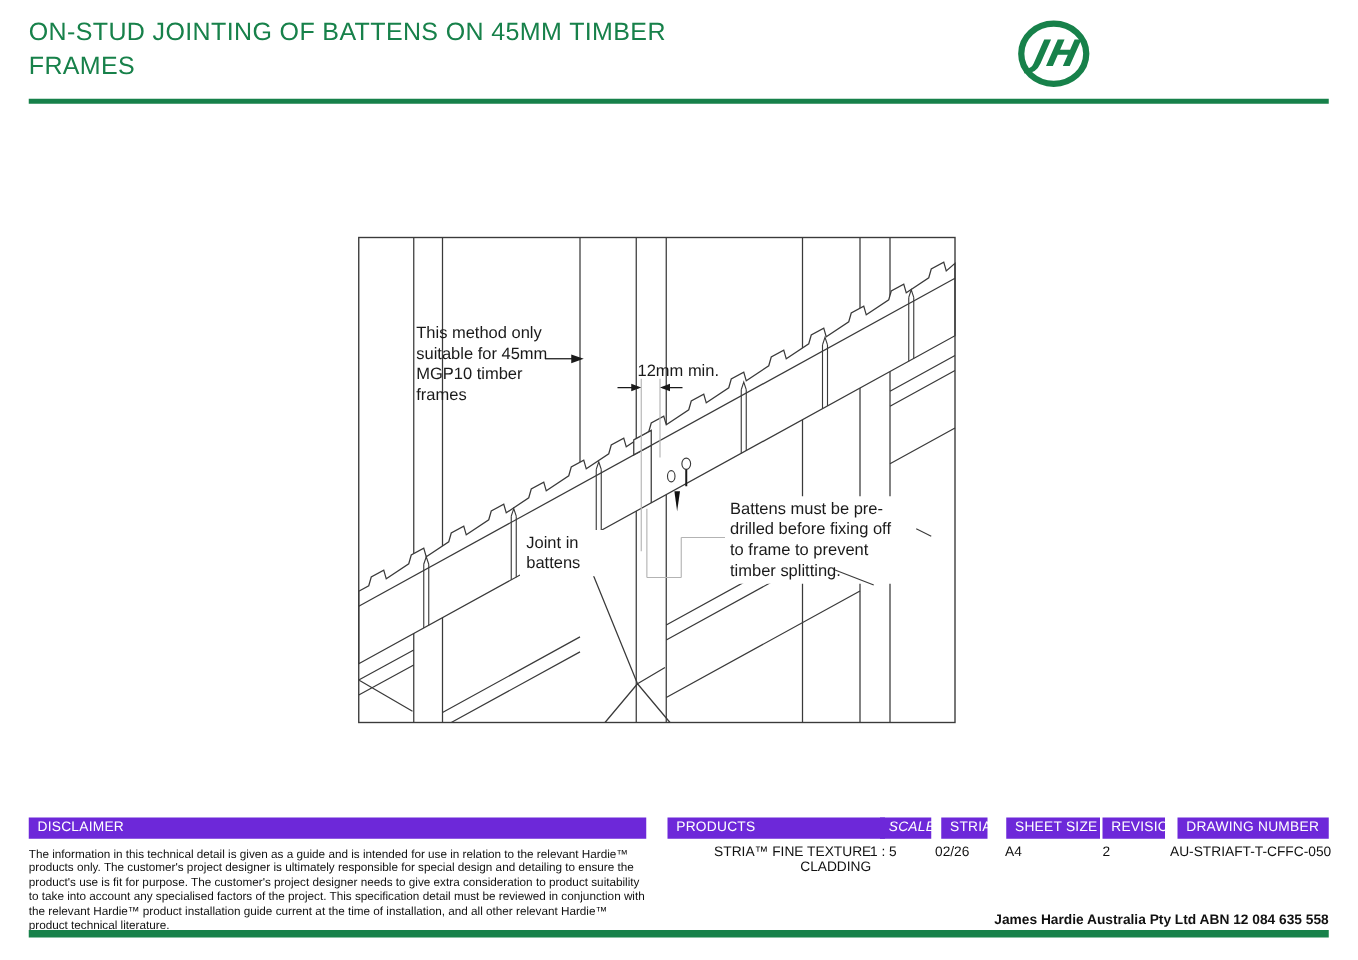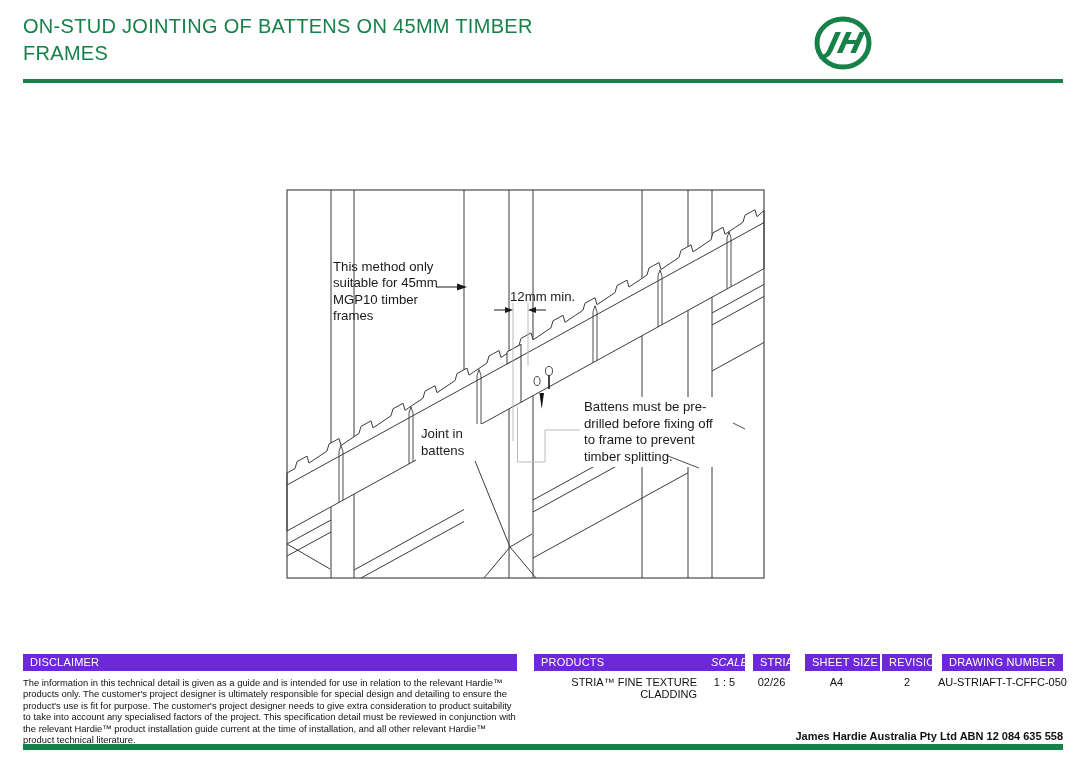--- a/index.html
+++ b/index.html
@@ -9,21 +9,21 @@
   #page-title{left:23px;top:13px;width:580px;font-size:20px;line-height:27px;color:#17814A;letter-spacing:.3px;}
   #brand{left:812px;top:15px;width:260px;height:56px;display:flex;align-items:center;}
   #brand-word{font-weight:bold;font-size:29px;color:#3B3B3D;letter-spacing:-0.5px;white-space:nowrap;}
   #brand-word sup{font-size:9px;vertical-align:18px;letter-spacing:0;}
   .rule{background:#17814A;}
   #rule-top{left:23px;top:79px;width:1040px;height:3.5px;}
   #rule-bottom{left:23px;top:744px;width:1040px;height:5.5px;}
   
   .thead{position:absolute;top:654px;height:17px;background:#6d28d9;color:#ffffff;
     font-size:11px;line-height:17px;padding-left:7px;box-sizing:border-box;letter-spacing:.2px;}
-  .tval{position:absolute;top:676px;font-size:11px;color:#111;text-align:center;}
+  .tval{position:absolute;top:676px;font-size:11px;color:#111;text-align:left;}
   #disclaimer-text{left:23px;top:677px;width:494px;font-size:9.4px;line-height:1.22;color:#111;}
   #abn{right:23px;top:730px;font-size:11px;font-weight:bold;color:#111;white-space:nowrap;margin-left:36px;}
   
   #drawing{left:0;top:0;}
   text.ann{font-family:"Liberation Sans",sans-serif;font-size:13.2px;fill:#1a1a1a;}
   .ln{stroke:#3a3a3a;stroke-width:1;fill:none;}
   .lnthin{stroke:#3a3a3a;stroke-width:.9;fill:none;}
   .gray{stroke:#b3b3b3;stroke-width:.9;fill:none;}
 </style>
 </head>

